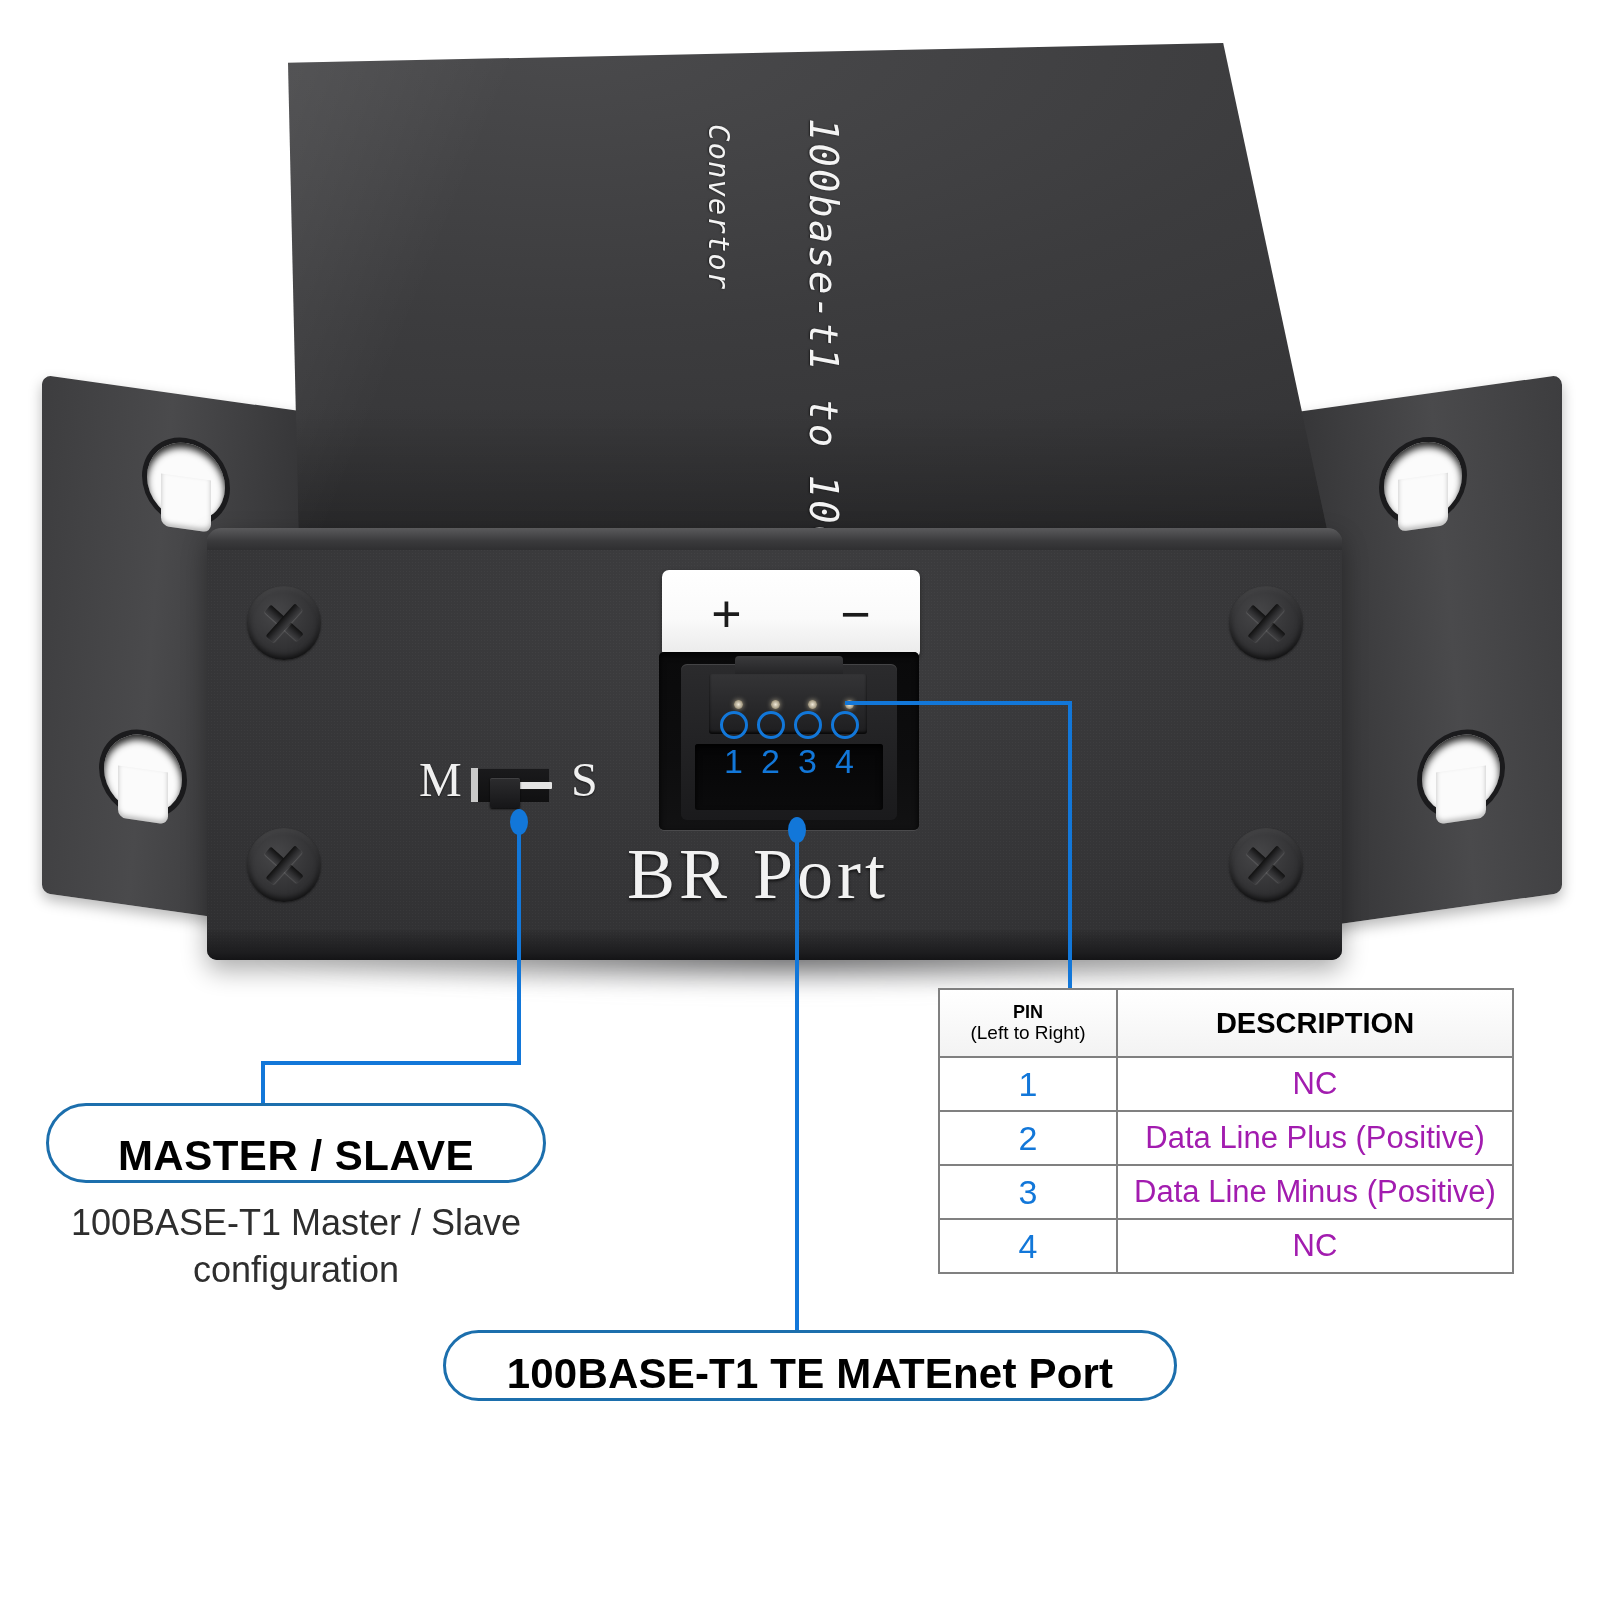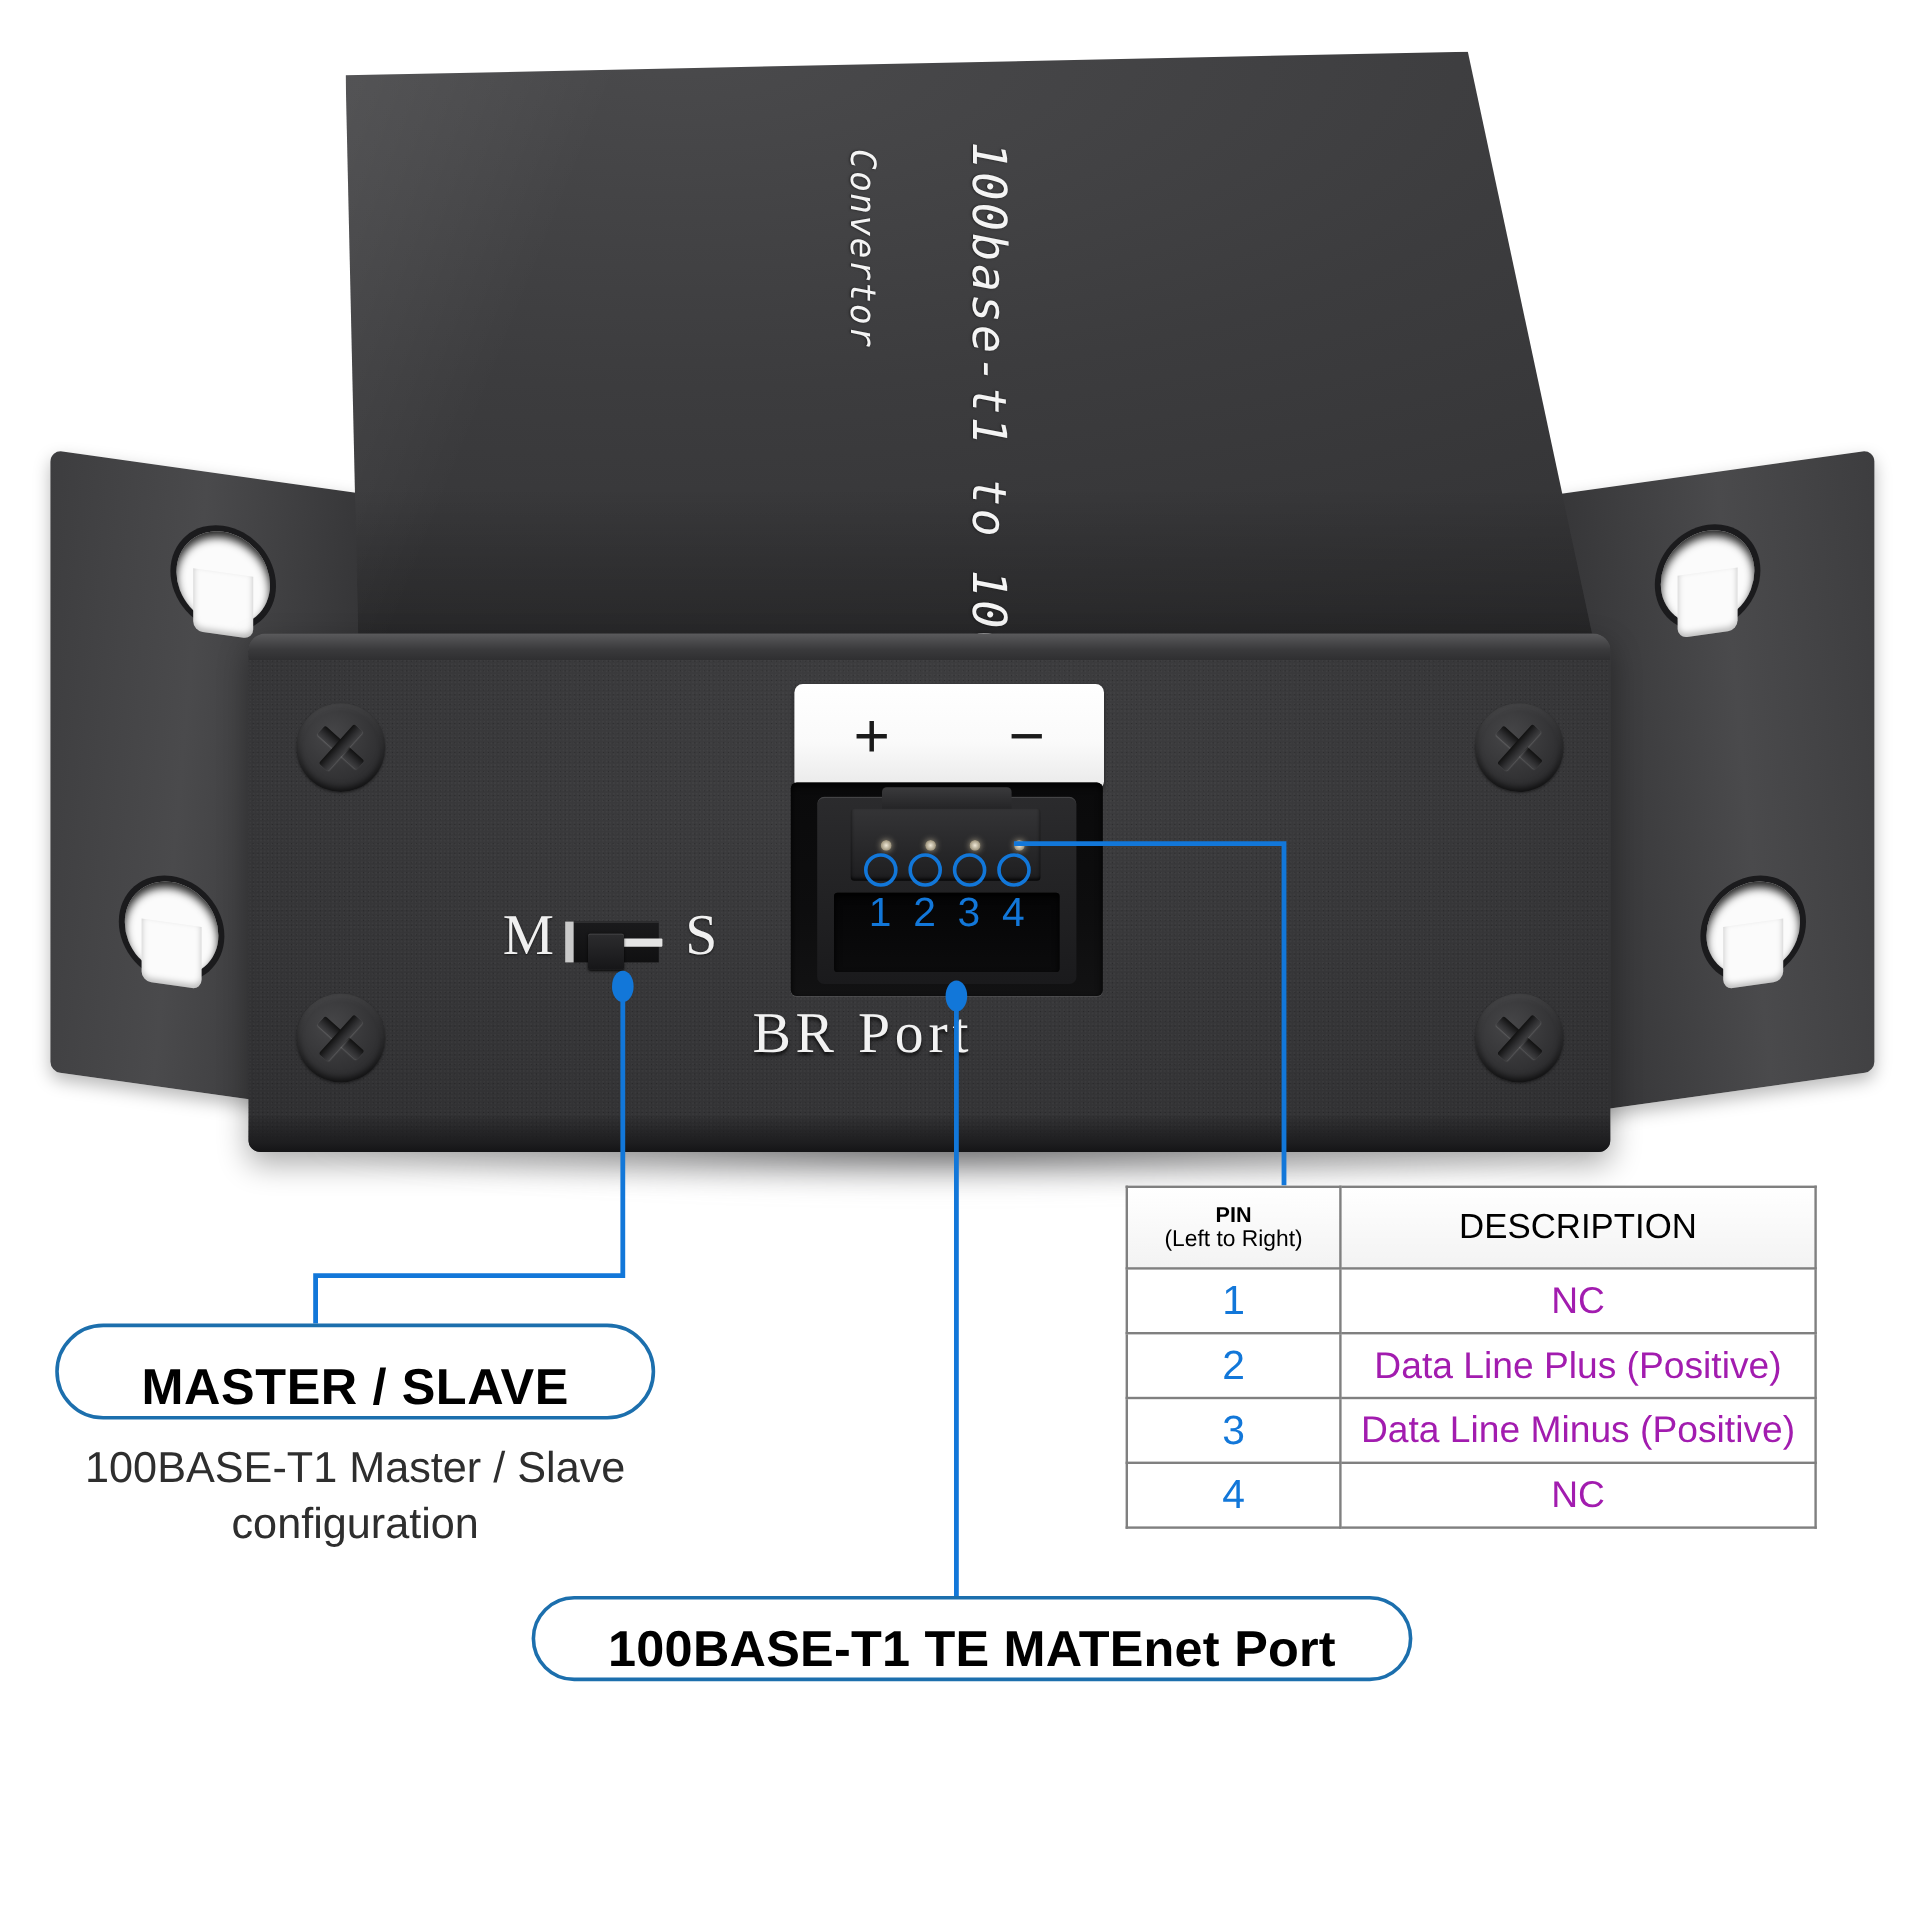--- a/index.html
+++ b/index.html
@@ -208,21 +208,21 @@
   }
   .ms-knob{
     position:absolute;left:12px;top:10px;width:30px;height:30px;
     background:linear-gradient(180deg,#2c2c2e 0%,#161618 100%);
     border-radius:2px;
     box-shadow:0 1px 2px rgba(0,0,0,.9), inset 0 1px 0 rgba(255,255,255,.10);
   }
 
   .brport-text{
     position:absolute;left:420px;top:310px;
-    color:#f2f2f2;font-size:48px;line-height:1;letter-spacing:4px;
+    color:#f2f2f2;font-size:72px;line-height:1;letter-spacing:4px;
     font-family:"Liberation Serif", serif;
     text-shadow:0 2px 3px rgba(0,0,0,.7);
   }
 
   .shadow-pool{
     position:absolute;left:160px;top:930px;width:1260px;height:110px;
     background:radial-gradient(ellipse 55% 48% at 50% 22%, rgba(60,60,64,.50) 0%, rgba(120,120,124,.20) 45%, rgba(255,255,255,0) 78%);
     filter:blur(8px);
   }
 
@@ -269,21 +269,21 @@
   }
   .pintable th{
     height:66px;
     background:linear-gradient(180deg,#ffffff 0%,#f3f3f3 100%);
   }
   .pintable th .h-main{display:block;font-size:18px;font-weight:bold;color:#000;}
   .pintable th .h-sub{display:block;font-size:19px;font-weight:normal;color:#000;margin-top:-1px;}
   .pintable td{height:52px;}
   .pintable td.pin{width:176px;color:#1277d9;font-size:34px;}
   .pintable td.desc{color:#a21caf;font-size:31px;white-space:nowrap;}
-  .pintable th.desc-h{font-size:29px;font-weight:normal;color:#000;}
+  .pintable th.desc-h{font-size:29px;font-weight:bold;color:#000;}
 </style>
 </head>
 <body>
 
 <div id="stage">
 
   <div class="dev-layer">
 
     <div class="shadow-pool"></div>
 

